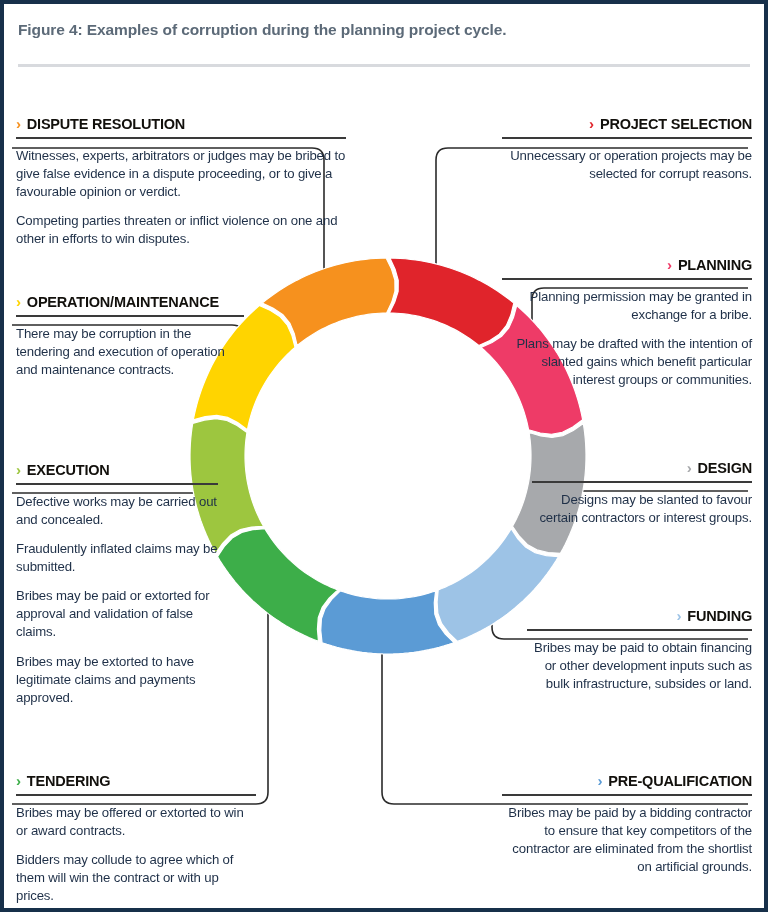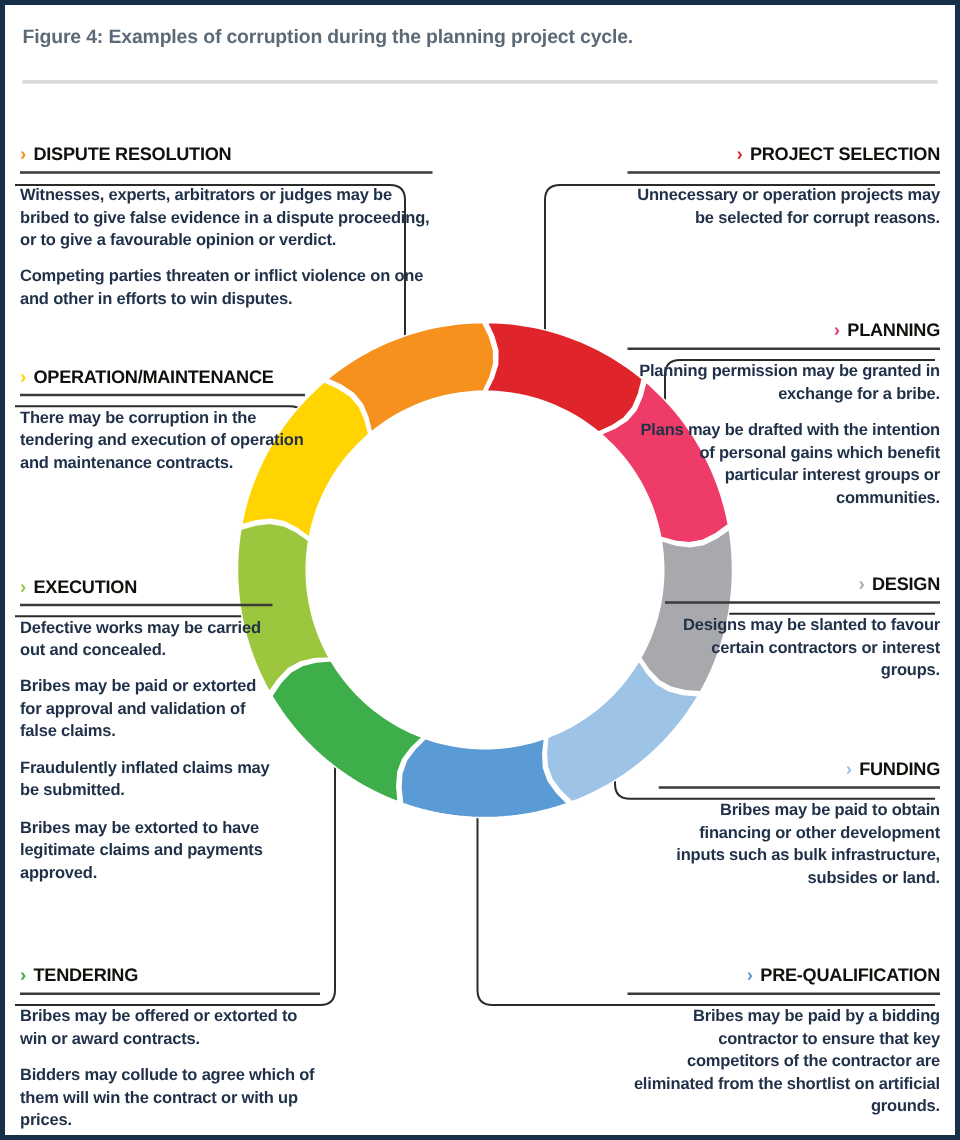--- a/index.html
+++ b/index.html
@@ -44,21 +44,21 @@
   
   .block { position: absolute; }
   .blk-head {
     display: flex; align-items: baseline; gap: 6px;
     font-size: 14.5px; font-weight: bold; color: #12100c;
     letter-spacing: -0.2px; white-space: nowrap;
   }
   .blk-head.right { justify-content: flex-end; }
   .chev { font-size: 15px; font-weight: bold; line-height: 1; }
   .blk-rule { height: 2px; background: #3a3a3a; margin-top: 5px; }
-  .blk-body { margin-top: 8px; font-weight: bold; }
+  .blk-body { margin-top: 8px; }
   .blk-body p {
     font-size: 13.2px; color: #1f3048; line-height: 1.37;
     margin-bottom: 11px; letter-spacing: -0.15px;
   }
   .blk-body p:last-child { margin-bottom: 0; }
   .align-right { text-align: right; }
   .align-left  { text-align: left; }
 
   
   .left  { left: 12px; }
@@ -167,22 +167,22 @@
   </div>
 
   <div class="block left" style="top:458px; width:202px;">
     <div class="blk-head">
       <span class="chev" style="color:#9dc63f">›</span>
       <span>EXECUTION</span>
     </div>
     <div class="blk-rule"></div>
     <div class="blk-body align-left">
       <p>Defective works may be carried out and concealed.</p>
+      <p>Fraudulently inflated claims may be submitted.</p>
       <p>Bribes may be paid or extorted for approval and validation of false claims.</p>
-      <p>Fraudulently inflated claims may be submitted.</p>
       <p>Bribes may be extorted to have legitimate claims and payments approved.</p>
     </div>
   </div>
 
   <div class="block left" style="top:769px; width:240px;">
     <div class="blk-head">
       <span class="chev" style="color:#3dae49">›</span>
       <span>TENDERING</span>
     </div>
     <div class="blk-rule"></div>
@@ -204,21 +204,21 @@
   </div>
 
   <div class="block right" style="top:253px; width:250px;">
     <div class="blk-head right">
       <span class="chev" style="color:#ee3b67">›</span>
       <span>PLANNING</span>
     </div>
     <div class="blk-rule"></div>
     <div class="blk-body align-right">
       <p>Planning permission may be granted in exchange for a bribe.</p>
-      <p>Plans may be drafted with the intention of personal gains which benefit particular interest groups or communities.</p>
+      <p>Plans may be drafted with the intention of slanted gains which benefit particular interest groups or communities.</p>
     </div>
   </div>
 
   <div class="block right" style="top:456px; width:220px;">
     <div class="blk-head right">
       <span class="chev" style="color:#a7a9ac">›</span>
       <span>DESIGN</span>
     </div>
     <div class="blk-rule"></div>
     <div class="blk-body align-right">

